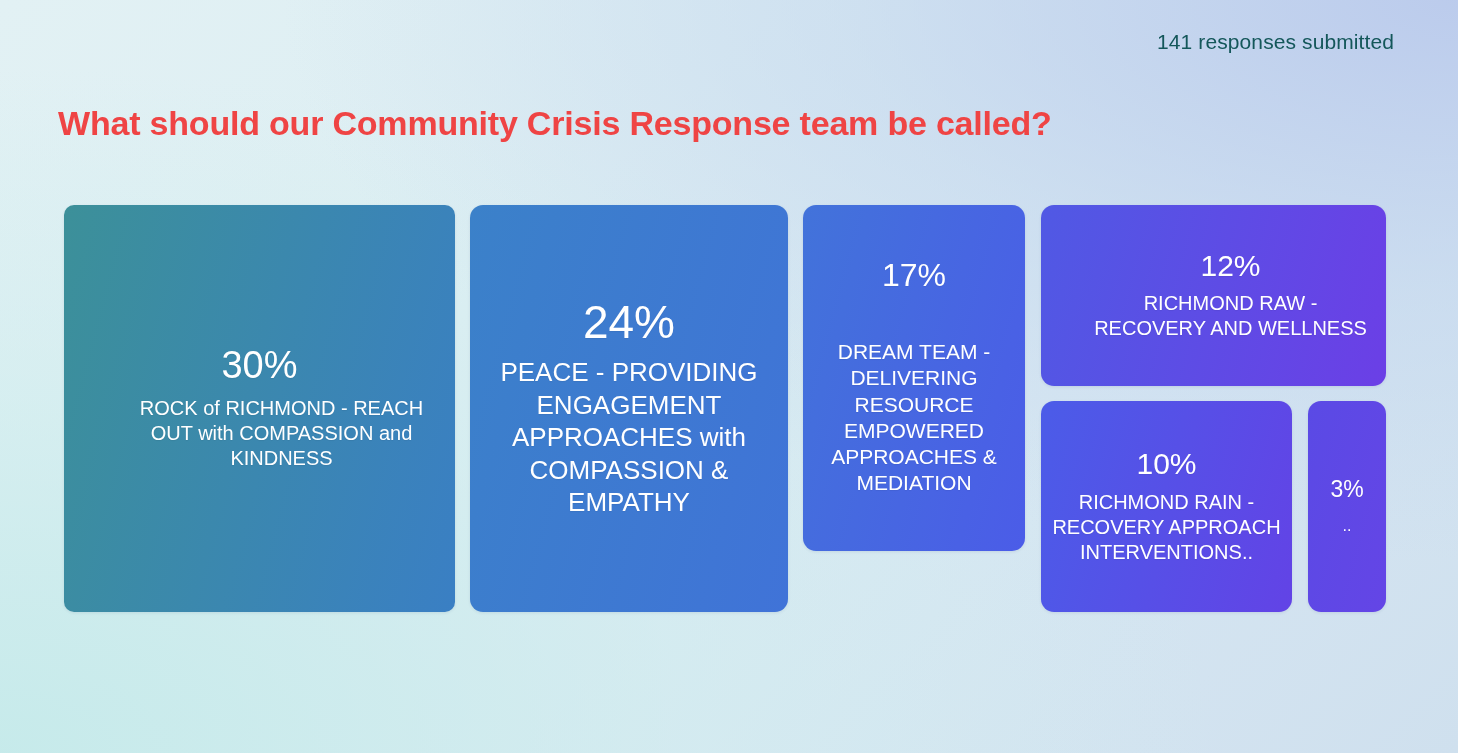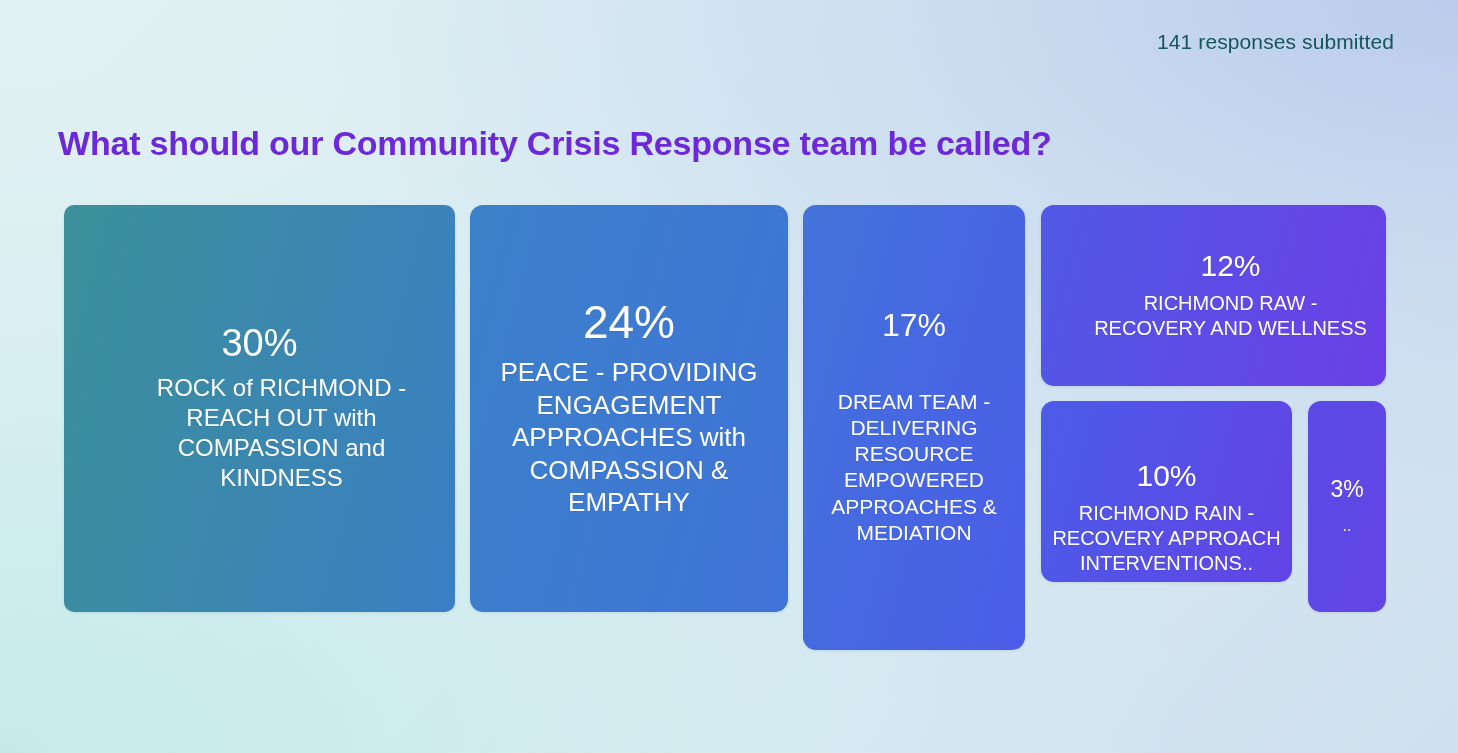--- a/index.html
+++ b/index.html
@@ -43,26 +43,26 @@
     font-size: 21px;
     font-weight: 400;
     color: #14575a;
     letter-spacing: 0.1px;
     white-space: nowrap;
     margin-left: 8px;
   }
 
   .poll-title {
     position: absolute;
-    top: 100px;
+    top: 80px;
     left: 58px;
     right: 58px;
     font-size: 34px;
     font-weight: 700;
-    color: #6d28d9;
+    color: #ef4444;
     letter-spacing: -0.2px;
     line-height: 1.18;
   }
 
   
   .treemap {
     position: absolute;
     left: 64px;
     top: 205px;
     width: 1322px;
@@ -90,27 +90,27 @@
   }
   .tile-label {
     font-weight: 400;
     line-height: 1.25;
     text-shadow: 0 1px 1px rgba(0,0,0,0.06);
   }
 
   
   #tile-0 { left: 0px;    top: 0px;   width: 391px; height: 407px; }
   #tile-1 { left: 406px;  top: 0px;   width: 318px; height: 407px; }
-  #tile-2 { left: 739px;  top: 0px;   width: 222px; height: 445px; gap: 36px; }
+  #tile-2 { left: 739px;  top: 0px;   width: 222px; height: 346px; gap: 36px; }
   #tile-3 { left: 977px;  top: 0px;   width: 345px; height: 181px; }
-  #tile-4 { left: 977px;  top: 196px; width: 251px; height: 181px; justify-content: flex-end; }
+  #tile-4 { left: 977px;  top: 196px; width: 251px; height: 211px; }
   #tile-5 { left: 1244px; top: 196px; width: 78px;  height: 211px; }
 
   #tile-0 .tile-pct   { font-size: 38px; }
-  #tile-0 .tile-label { font-size: 24px; margin-left: 44px; }
+  #tile-0 .tile-label { font-size: 20px; margin-left: 44px; }
   #tile-1 .tile-pct   { font-size: 46px; }
   #tile-1 .tile-label { font-size: 26px; }
   #tile-2 .tile-pct   { font-size: 32px; }
   #tile-2 .tile-label { font-size: 21px; }
   #tile-3 .tile-pct   { font-size: 30px; }
   #tile-3 .tile-label { font-size: 20px; }
   #tile-4 .tile-pct   { font-size: 30px; }
   #tile-4 .tile-label { font-size: 20px; }
   #tile-5 .tile-pct   { font-size: 23px; margin-bottom: 14px; }
   #tile-5 .tile-label { font-size: 16px; }

